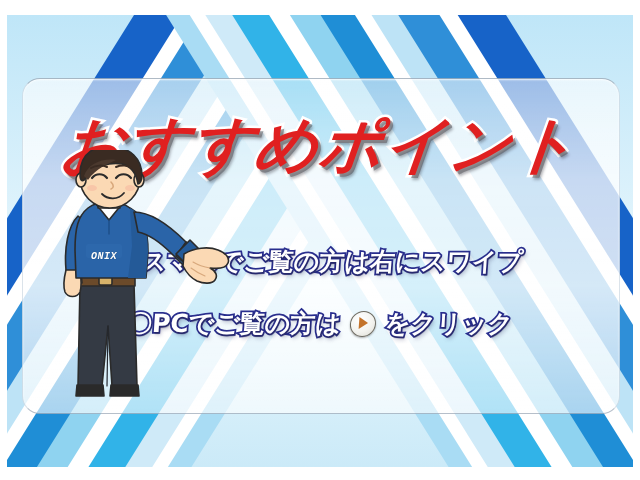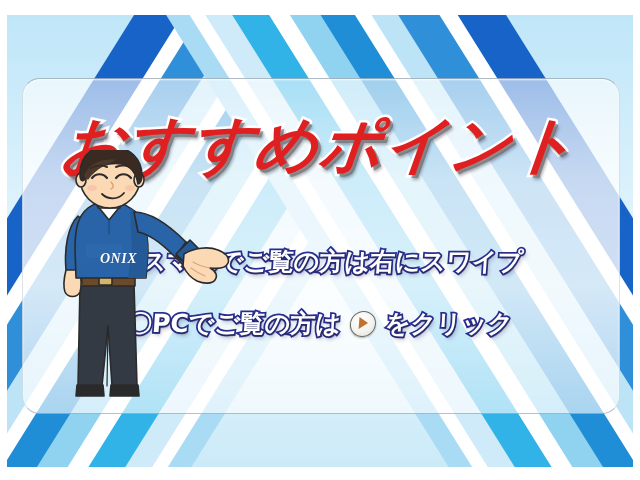--- a/index.html
+++ b/index.html
@@ -152,24 +152,24 @@
   #character {
     position: absolute;
     left: 58px;
     top: 150px;
     width: 180px;
     height: 252px;
   }
   #character svg { display: block; }
   #logo-text {
     position: absolute;
-    left: 42px;
+    left: 33px;
     top: 101px;
-    font-family: Liberation Serif, serif;
-    font-size: 14px;
+    font-family: Liberation Mono, monospace;
+    font-size: 10px;
     font-weight: bold;
     font-style: italic;
     color: #ffffff;
     letter-spacing: 0.5px;
     text-shadow: 0 0 1px rgba(0,0,0,0.4);
   }
 </style>
 </head>
 <body>
 

